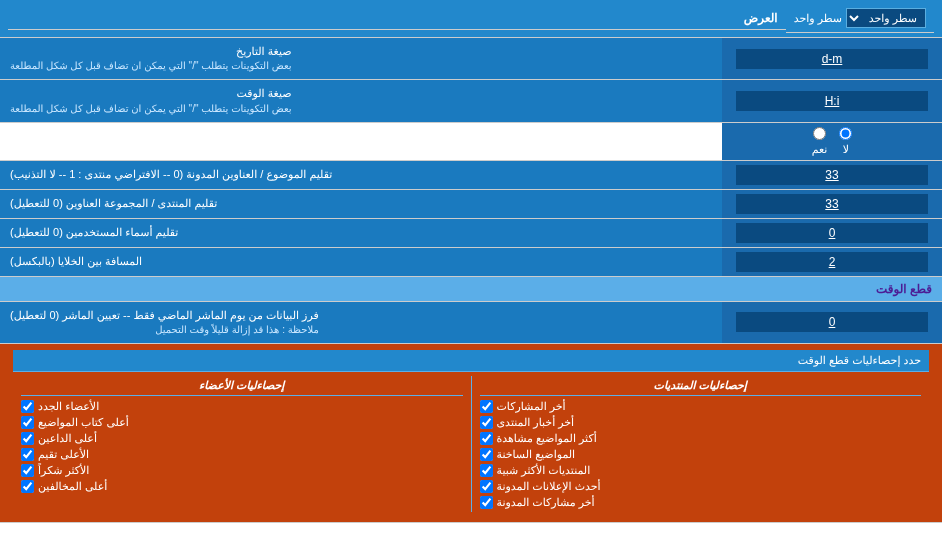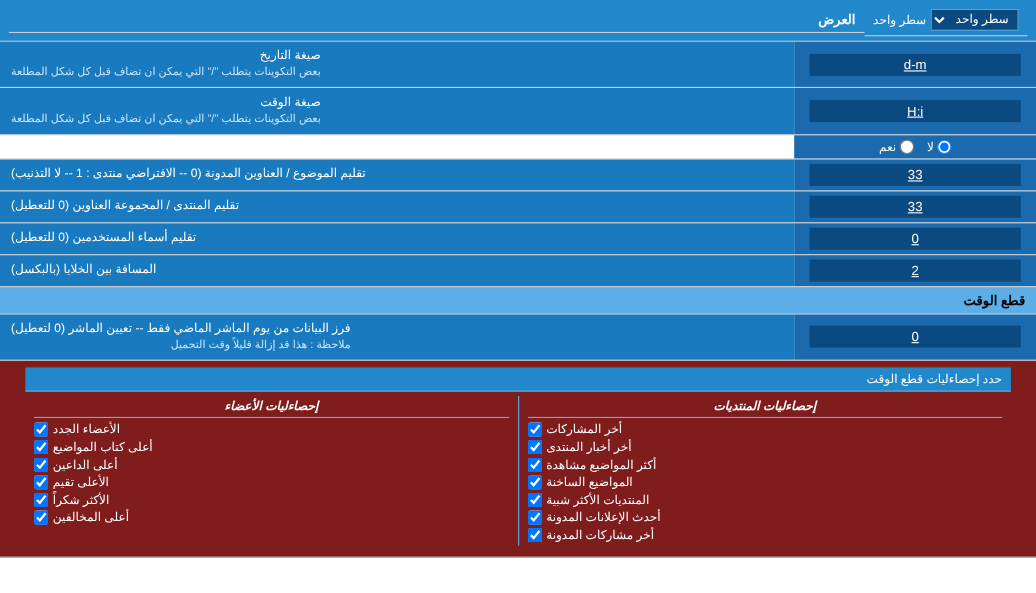--- a/index.html
+++ b/index.html
@@ -101,35 +101,36 @@
       gap: 12px;
       padding: 4px 8px;
     }
     .radio-options label {
       color: #fff;
       font-size: 11px;
       display: flex;
       align-items: center;
       gap: 3px;
       cursor: pointer;
+      flex-direction: column;
     }
     
     .section-header {
       background: #5baee8;
-      color: #000000;
+      color: #4c1d95;
       font-size: 12px;
       font-weight: bold;
       padding: 5px 10px;
       text-align: right;
       border-bottom: 1px solid #ccc;
     }
     
     .checkboxes-section {
-      background: #7f1d1d;
-      padding: 6px 23px;
+      background: #c2410c;
+      padding: 6px 13px;
       border-bottom: 1px solid #ccc;
     }
     .checkboxes-header {
       background: #2288cc;
       color: #fff;
       font-size: 11px;
       padding: 4px 8px;
       text-align: right;
       border-bottom: 1px solid #5baee8;
     }

